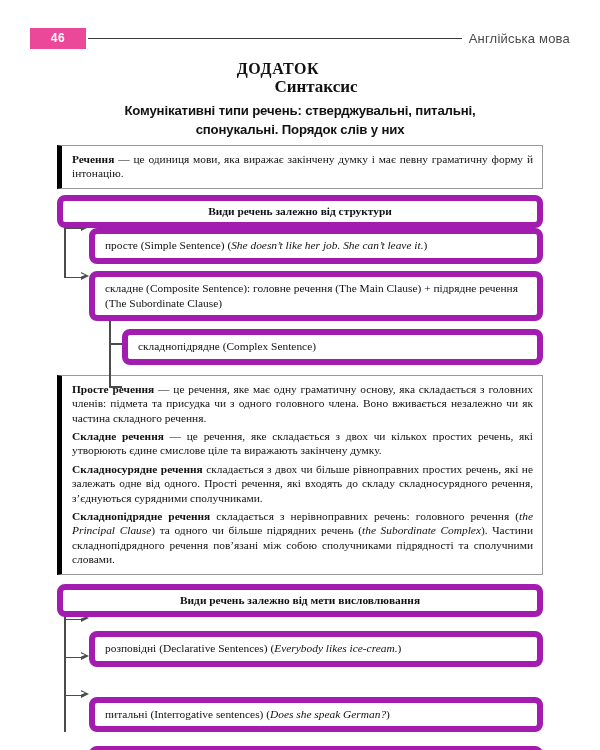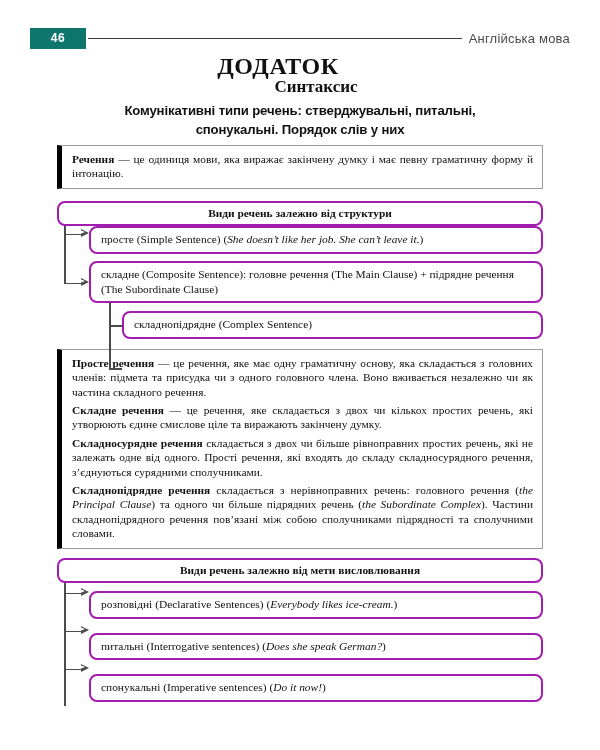--- a/index.html
+++ b/index.html
@@ -27,21 +27,21 @@
     left: 30px;
     top: 26px;
     width: 540px;
     height: 24px;
     display: flex;
     align-items: center;
   }
   .folio {
     width: 56px;
     height: 21px;
-    background: #0f766e;
+    background: #ec4899;
     color: #ffffff;
     font-family: "Liberation Sans", sans-serif;
     font-size: 12px;
     font-weight: bold;
     display: flex;
     align-items: center;
     justify-content: center;
     flex: none;
     letter-spacing: .5px;
   }
@@ -56,25 +56,25 @@
     font-size: 13px;
     color: #4a4a4a;
     white-space: nowrap;
     flex: none;
     letter-spacing: .2px;
   }
 
   
   .doc-title {
     position: absolute;
-    top: 53px;
+    top: 60px;
     left: 0;
     width: 556px;
     text-align: center;
-    font-size: 24px;
+    font-size: 16px;
     font-weight: bold;
     letter-spacing: .6px;
   }
   .sub-title {
     position: absolute;
     top: 77px;
     left: 16px;
     width: 600px;
     text-align: center;
     font-size: 17px;
@@ -113,21 +113,21 @@
     font-size: 11.4px;
     line-height: 14.4px;
     text-align: justify;
     hyphens: manual;
   }
   .barbox p + p { margin-top: 4px; }
   .barbox b { font-weight: bold; }
   .barbox i { font-style: italic; }
 
   .roundbox {
-    border: 2px solid #a21caf;
+    border: 6px solid #a21caf;
     border-radius: 8px;
     box-sizing: border-box;
     padding: 4px 10px 5px 10px;
     background: #fff;
     font-size: 11.4px;
     line-height: 14.6px;
   }
   .roundbox.center {
     text-align: center;
     font-weight: bold;
@@ -189,21 +189,21 @@
     <div class="runrule"></div>
     <div class="runtitle">Англійська мова</div>
   </div>
 
   <div class="doc-title">ДОДАТОК</div>
   <div class="sub-title">Синтаксис</div>
   <div class="topic-title">Комунікативні типи речень: стверджувальні, питальні, спонукальні. Порядок слів у них</div>
 
   <div class="content">
 
-    <div class="barbox" style="margin-bottom:12px;">
+    <div class="barbox" style="margin-bottom:6px;">
       <p><b>Речення</b><span> — </span><span>це одиниця мови, яка виражає закінчену думку і має певну граматичну форму й інтонацію.</span></p>
     </div>
 
     <div class="tree">
 
       <div class="tree-head roundbox center">Види речень залежно від структури</div>
 
       <div class="trunk" style="left:7px; top:20px; height:63px;"></div>
       <div class="spur" style="left:7px; top:33px; width:17px;"></div>
       <div class="arrowhead" style="left:24px; top:28.5px;"></div>
@@ -246,27 +246,27 @@
 
       <div class="trunk" style="left:7px; top:20px; height:128px;"></div>
 
       <div class="spur" style="left:7px; top:35px; width:17px;"></div>
       <div class="arrowhead" style="left:24px; top:30.5px;"></div>
       <div class="spur" style="left:7px; top:73px; width:17px;"></div>
       <div class="arrowhead" style="left:24px; top:68.5px;"></div>
       <div class="spur" style="left:7px; top:111px; width:17px;"></div>
       <div class="arrowhead" style="left:24px; top:106.5px;"></div>
 
-      <div class="branch-row" style="margin-top:8px; padding-left:32px;">
+      <div class="branch-row" style="margin-top:14px; padding-left:32px;">
         <div class="roundbox">
           <span>розповідні (Declarative Sentences) (</span><i>Everybody likes ice-cream.</i><span>)</span>
         </div>
       </div>
 
-      <div class="branch-row" style="margin-top:14px; padding-left:32px;">
+      <div class="branch-row" style="margin-top:30px; padding-left:32px;">
         <div class="roundbox">
           <span>питальні (Interrogative sentences) (</span><i>Does she speak German?</i><span>)</span>
         </div>
       </div>
 
       <div class="branch-row" style="margin-top:14px; padding-left:32px;">
         <div class="roundbox">
           <span>спонукальні (Imperative sentences) (</span><i>Do it now!</i><span>)</span>
         </div>
       </div>

